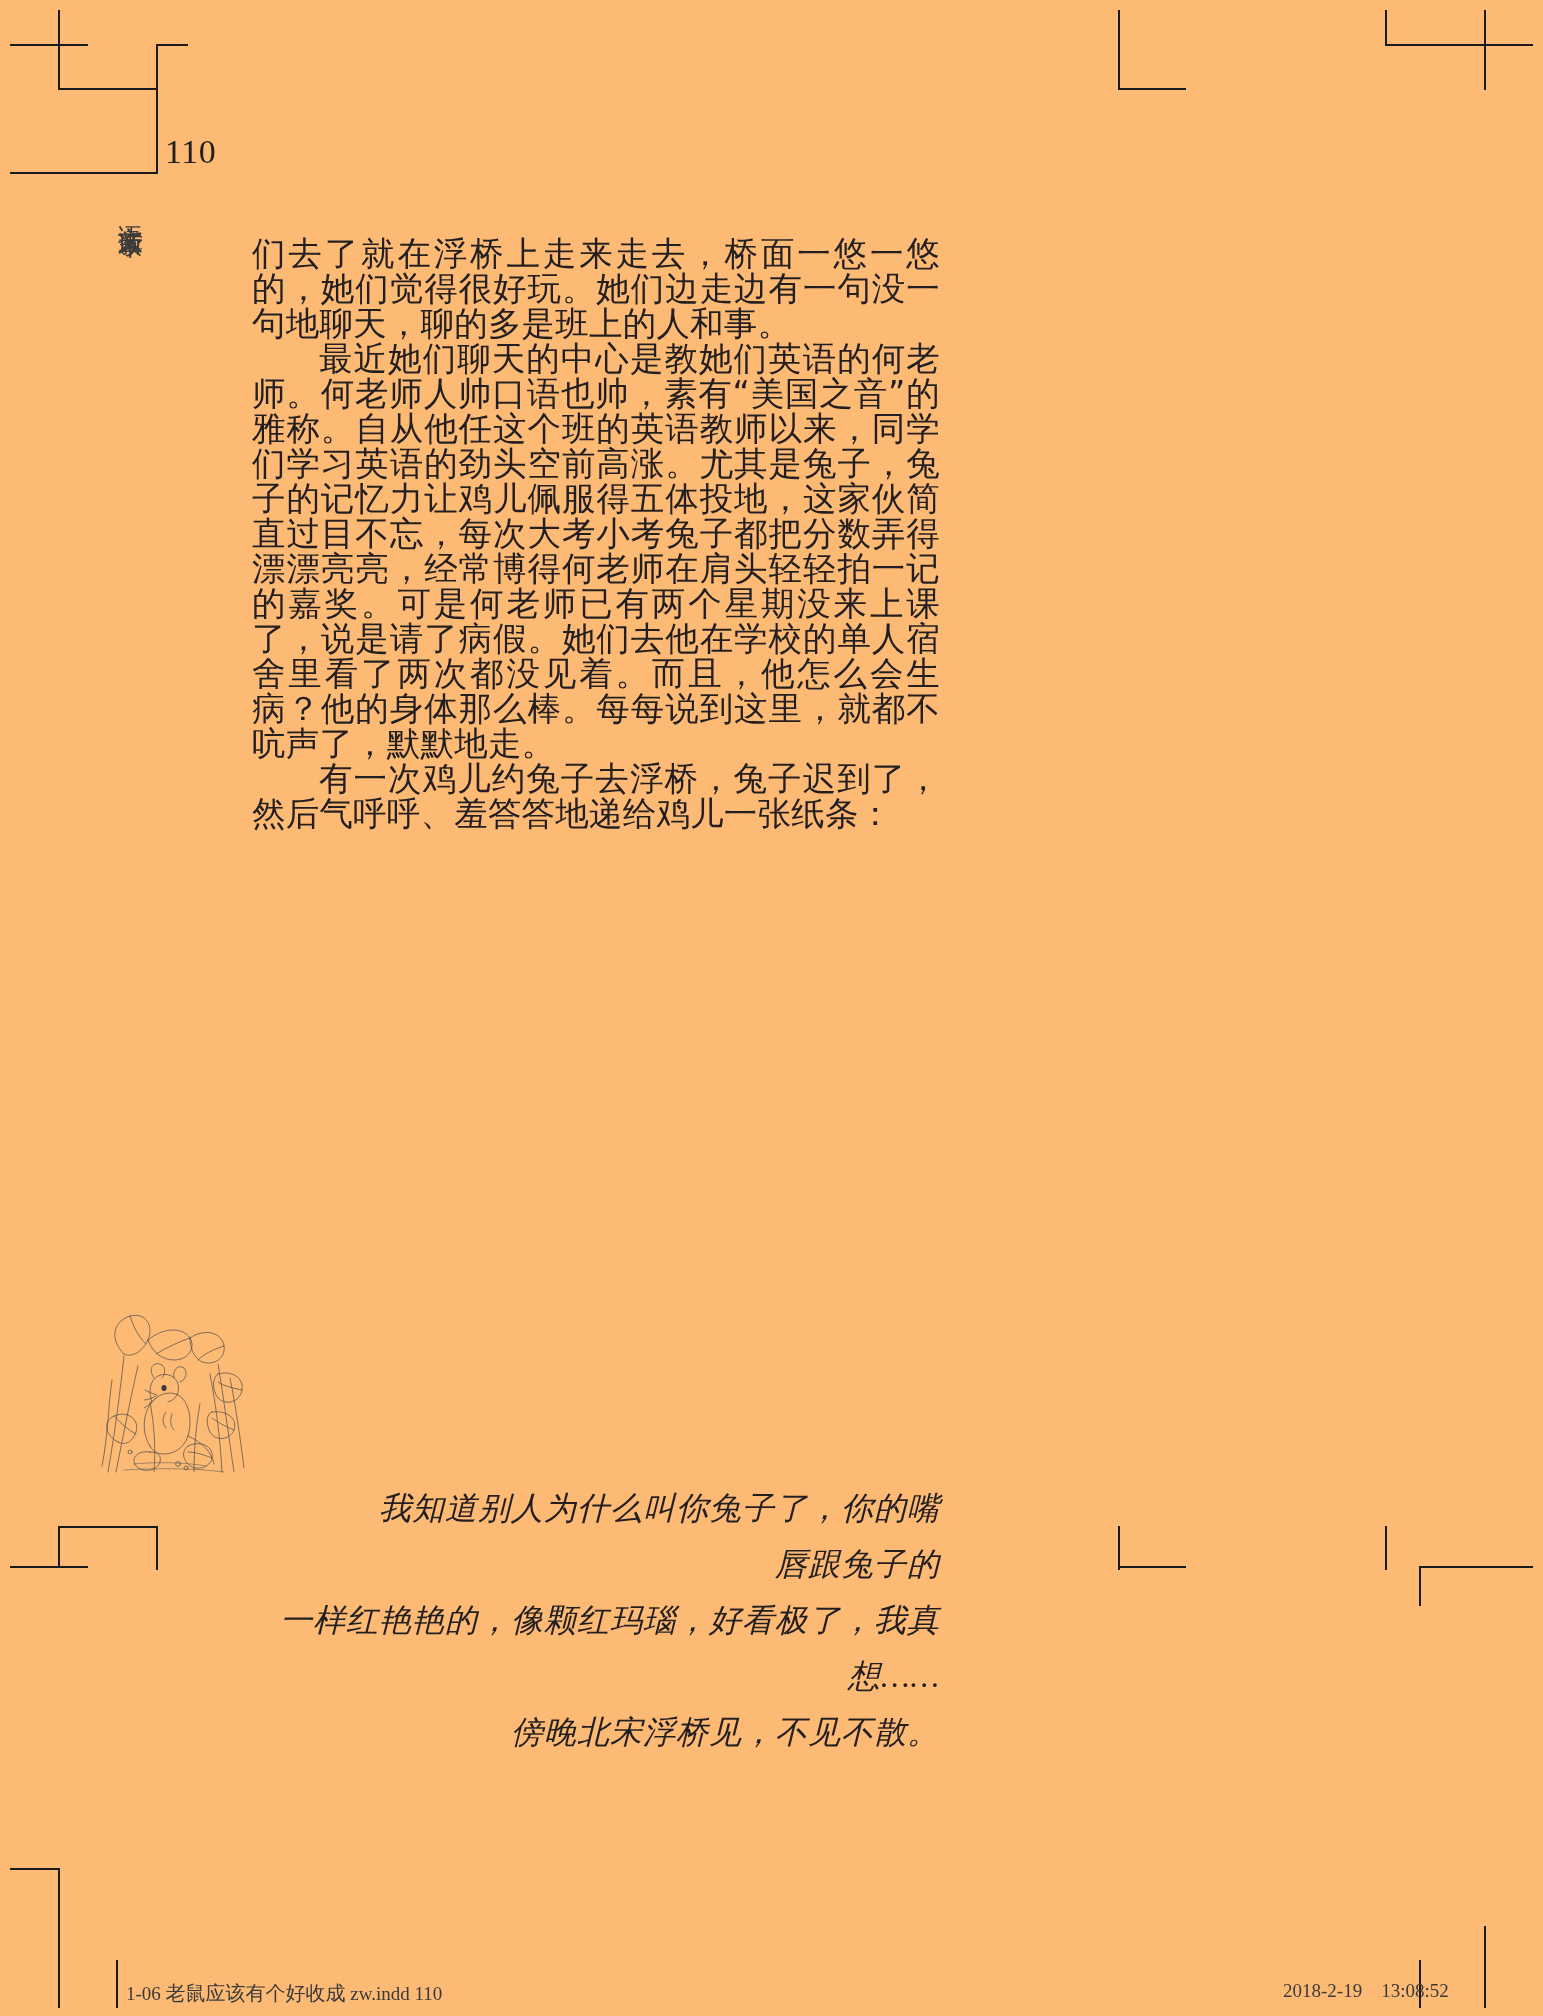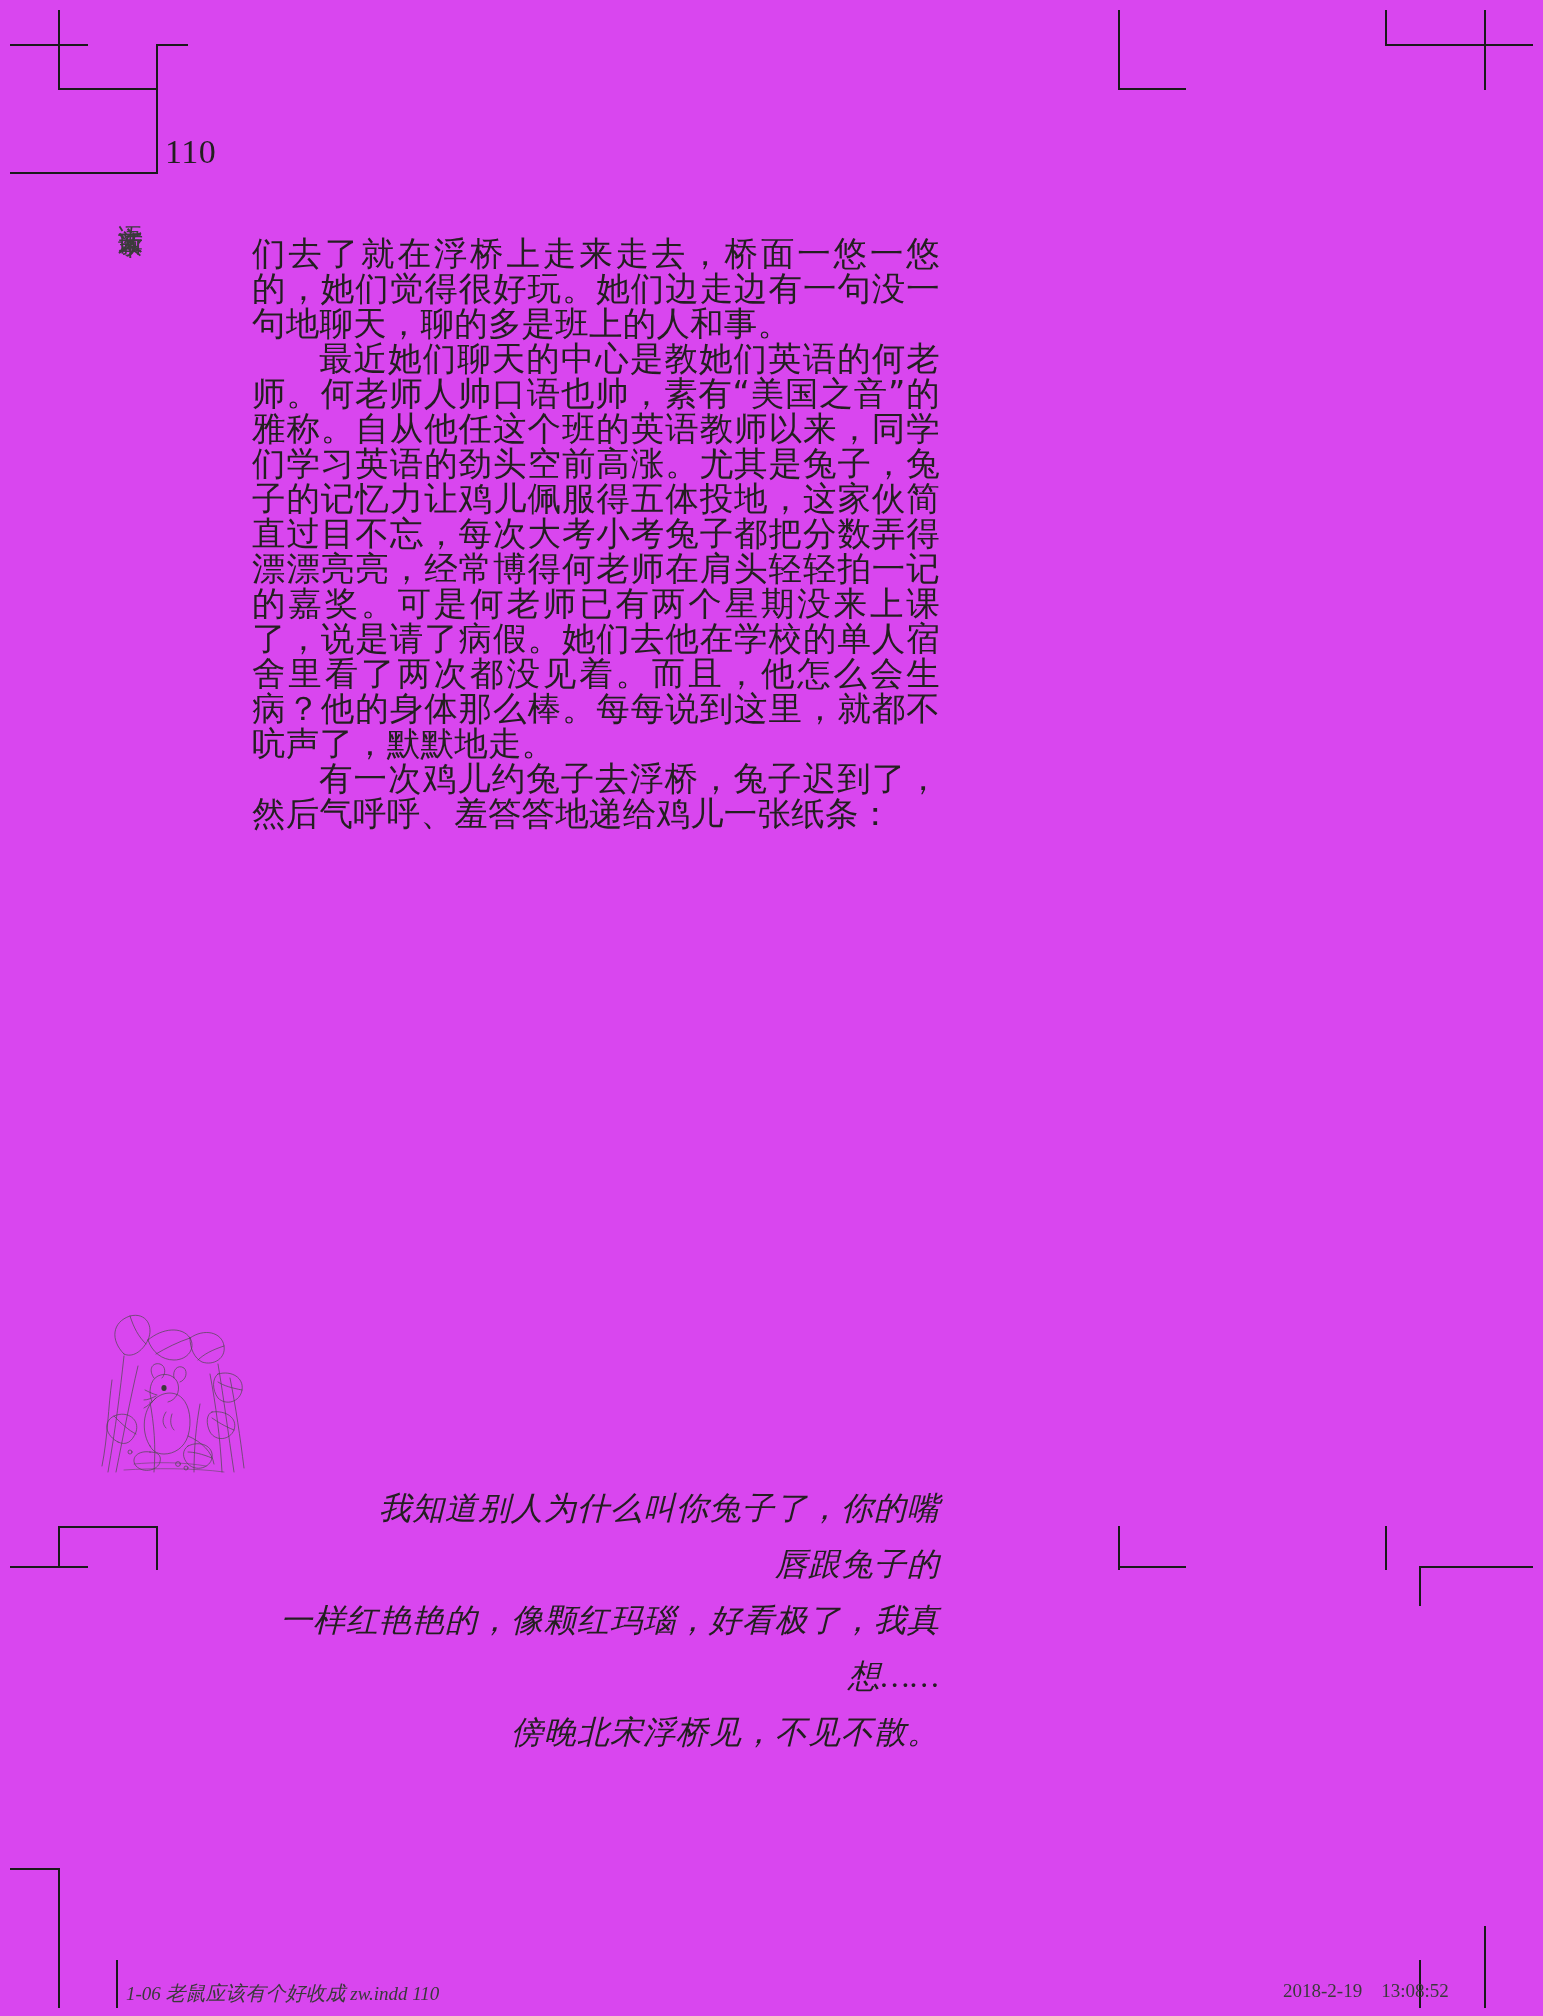--- a/index.html
+++ b/index.html
@@ -4,21 +4,21 @@
 <style>
   html, body {
     margin: 0;
     padding: 0;
     background: #ffffff;
   }
   .page {
     position: relative;
     width: 1543px;
     height: 2016px;
-    background: #d946ef;
+    background: #fdba74;
     overflow: hidden;
     font-family: "Liberation Sans", "DejaVu Sans", sans-serif;
   }
 
   
   .crop {
     position: absolute;
     border-color: #1a1a1a;
     border-style: solid;
     border-width: 0;
@@ -130,21 +130,21 @@
 
   
   .footer-left, .footer-right {
     position: absolute;
     top: 1980px;
     font-size: 19px;
     color: #3a3a3a;
     font-family: "Liberation Serif", "DejaVu Serif", serif;
     white-space: nowrap;
   }
-  .footer-left  { left: 126px; font-style: italic; }
+  .footer-left  { left: 126px; }
   .footer-right { left: 1283px; }
   .footer-left .cjk { font-size: 20px; }
 </style>
 </head>
 <body>
 
 <div class="page">
 
   <div class="crop crop-tl-a"></div>
   <div class="crop crop-tl-b"></div>

